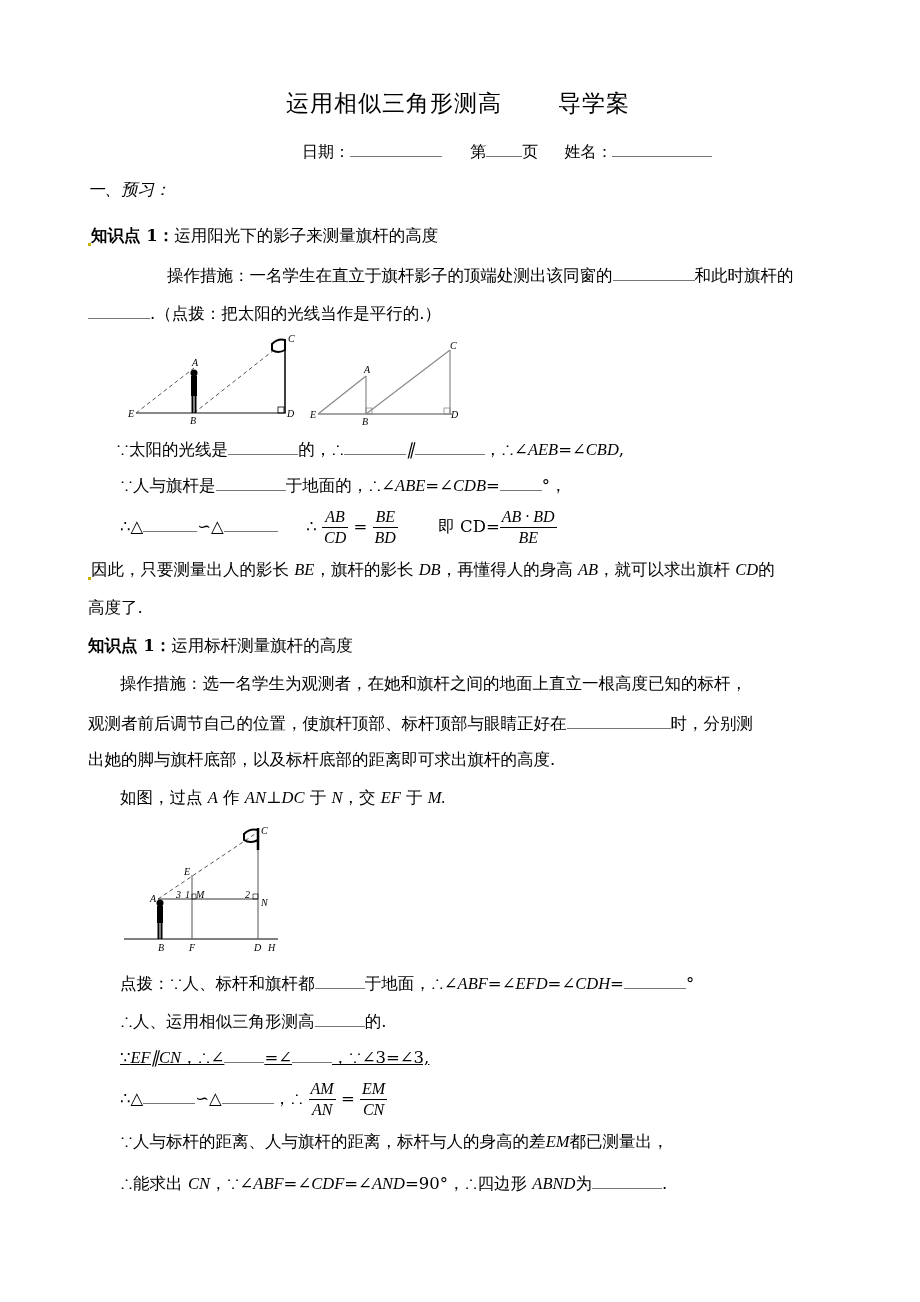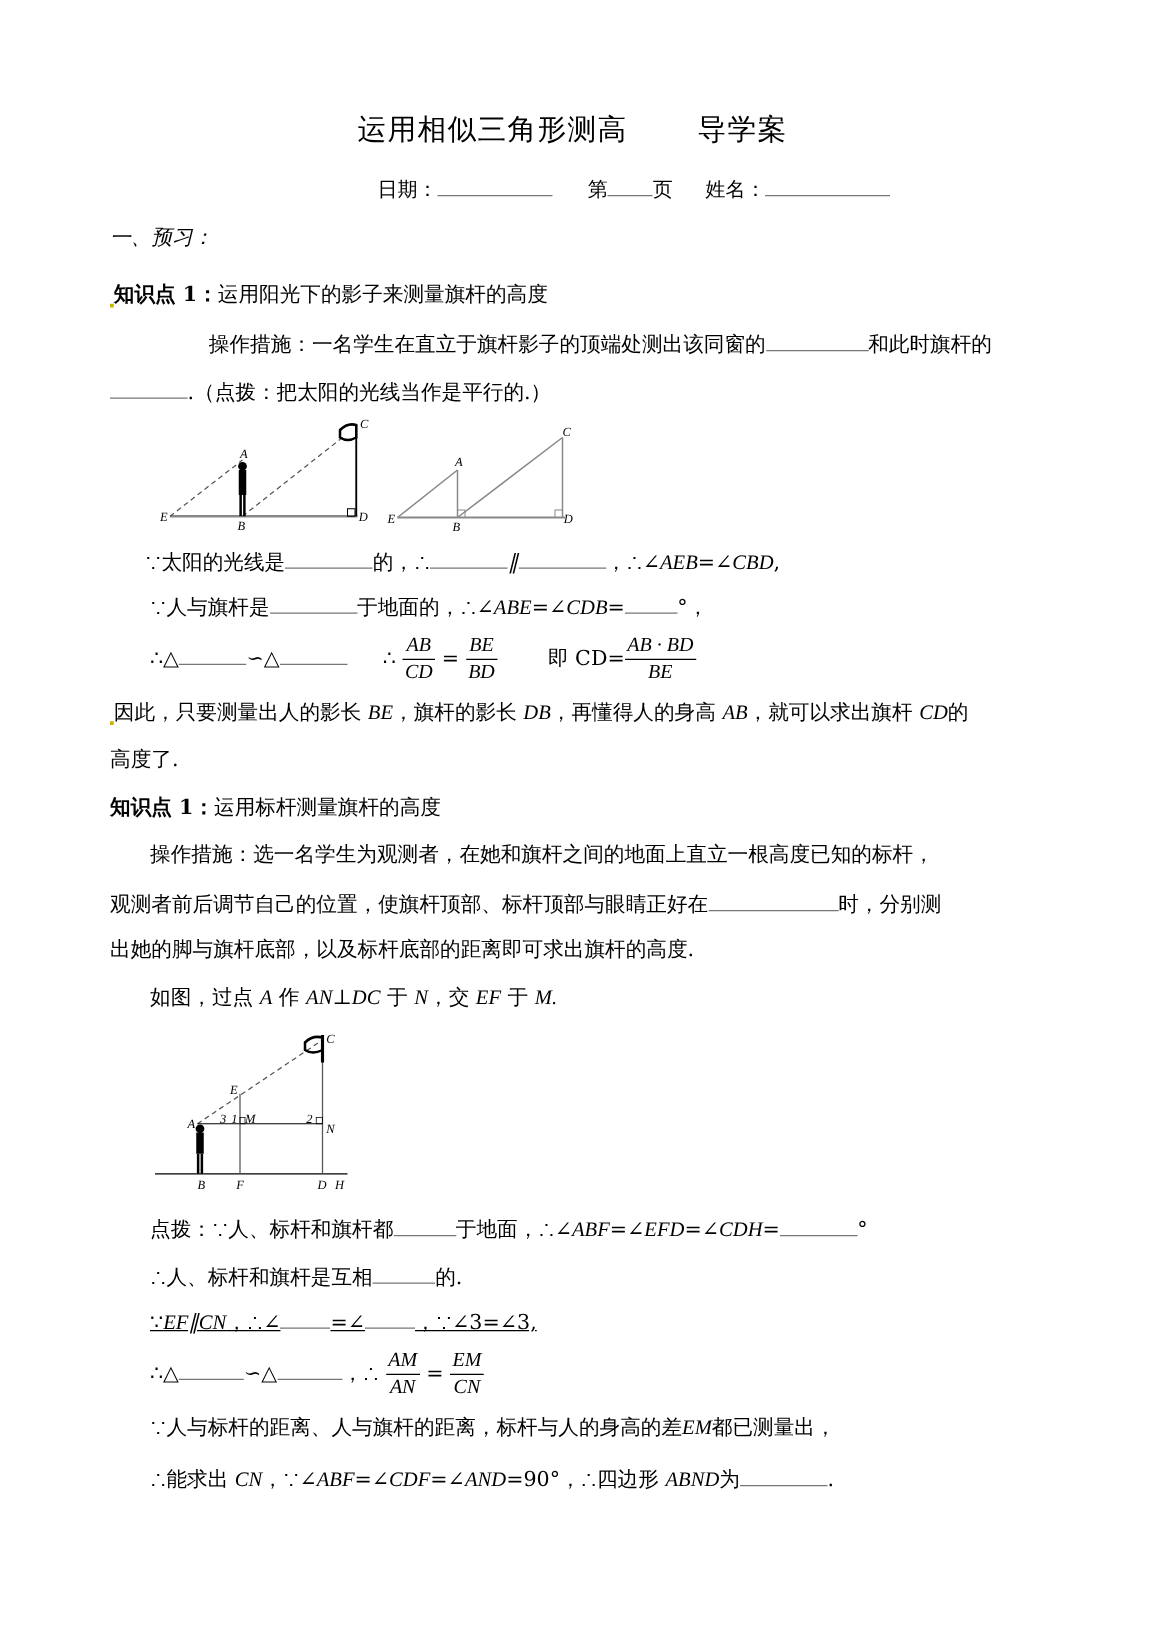--- a/index.html
+++ b/index.html
@@ -157,21 +157,21 @@
   <text x="141" y="88">N</text>
   <text x="65" y="80">1</text>
   <text x="125" y="80">2</text>
   <text x="56" y="80">3</text>
 </svg>
 
 <div class="abs line" style="top:972px;left:120px;">
   <span>点拨：∵人、标杆和旗杆都</span><span class="blank" style="width:50px"></span><span>于地面，∴∠</span><span class="it">ABF</span><span>=∠</span><span class="it">EFD</span><span>=∠</span><span class="it">CDH</span><span>=</span><span class="blank" style="width:62px"></span><span>°</span>
 </div>
 <div class="abs line" style="top:1010px;left:120px;">
-  <span>∴人、标杆和旗杆是互相</span><span class="blank" style="width:50px"></span><span>的.</span>
+  <span>∴人、运用相似三角形测高</span><span class="blank" style="width:50px"></span><span>的.</span>
 </div>
 <div class="abs line" style="top:1046px;left:120px;text-decoration:underline;">
   <span>∵</span><span class="it">EF∥CN</span><span>，∴∠</span><span class="blank" style="width:40px"></span><span>=∠</span><span class="blank" style="width:40px"></span><span>，∵∠3=∠3,</span>
 </div>
 <div class="abs line" style="top:1078px;left:120px;line-height:42px;">
   <span>∴△</span><span class="blank" style="width:52px"></span><span>∽△</span><span class="blank" style="width:52px"></span><span>，∴</span>
   <span class="frac"><span class="num">AM</span><span class="den">AN</span></span>
   <span>=</span>
   <span class="frac"><span class="num">EM</span><span class="den">CN</span></span>
 </div>

